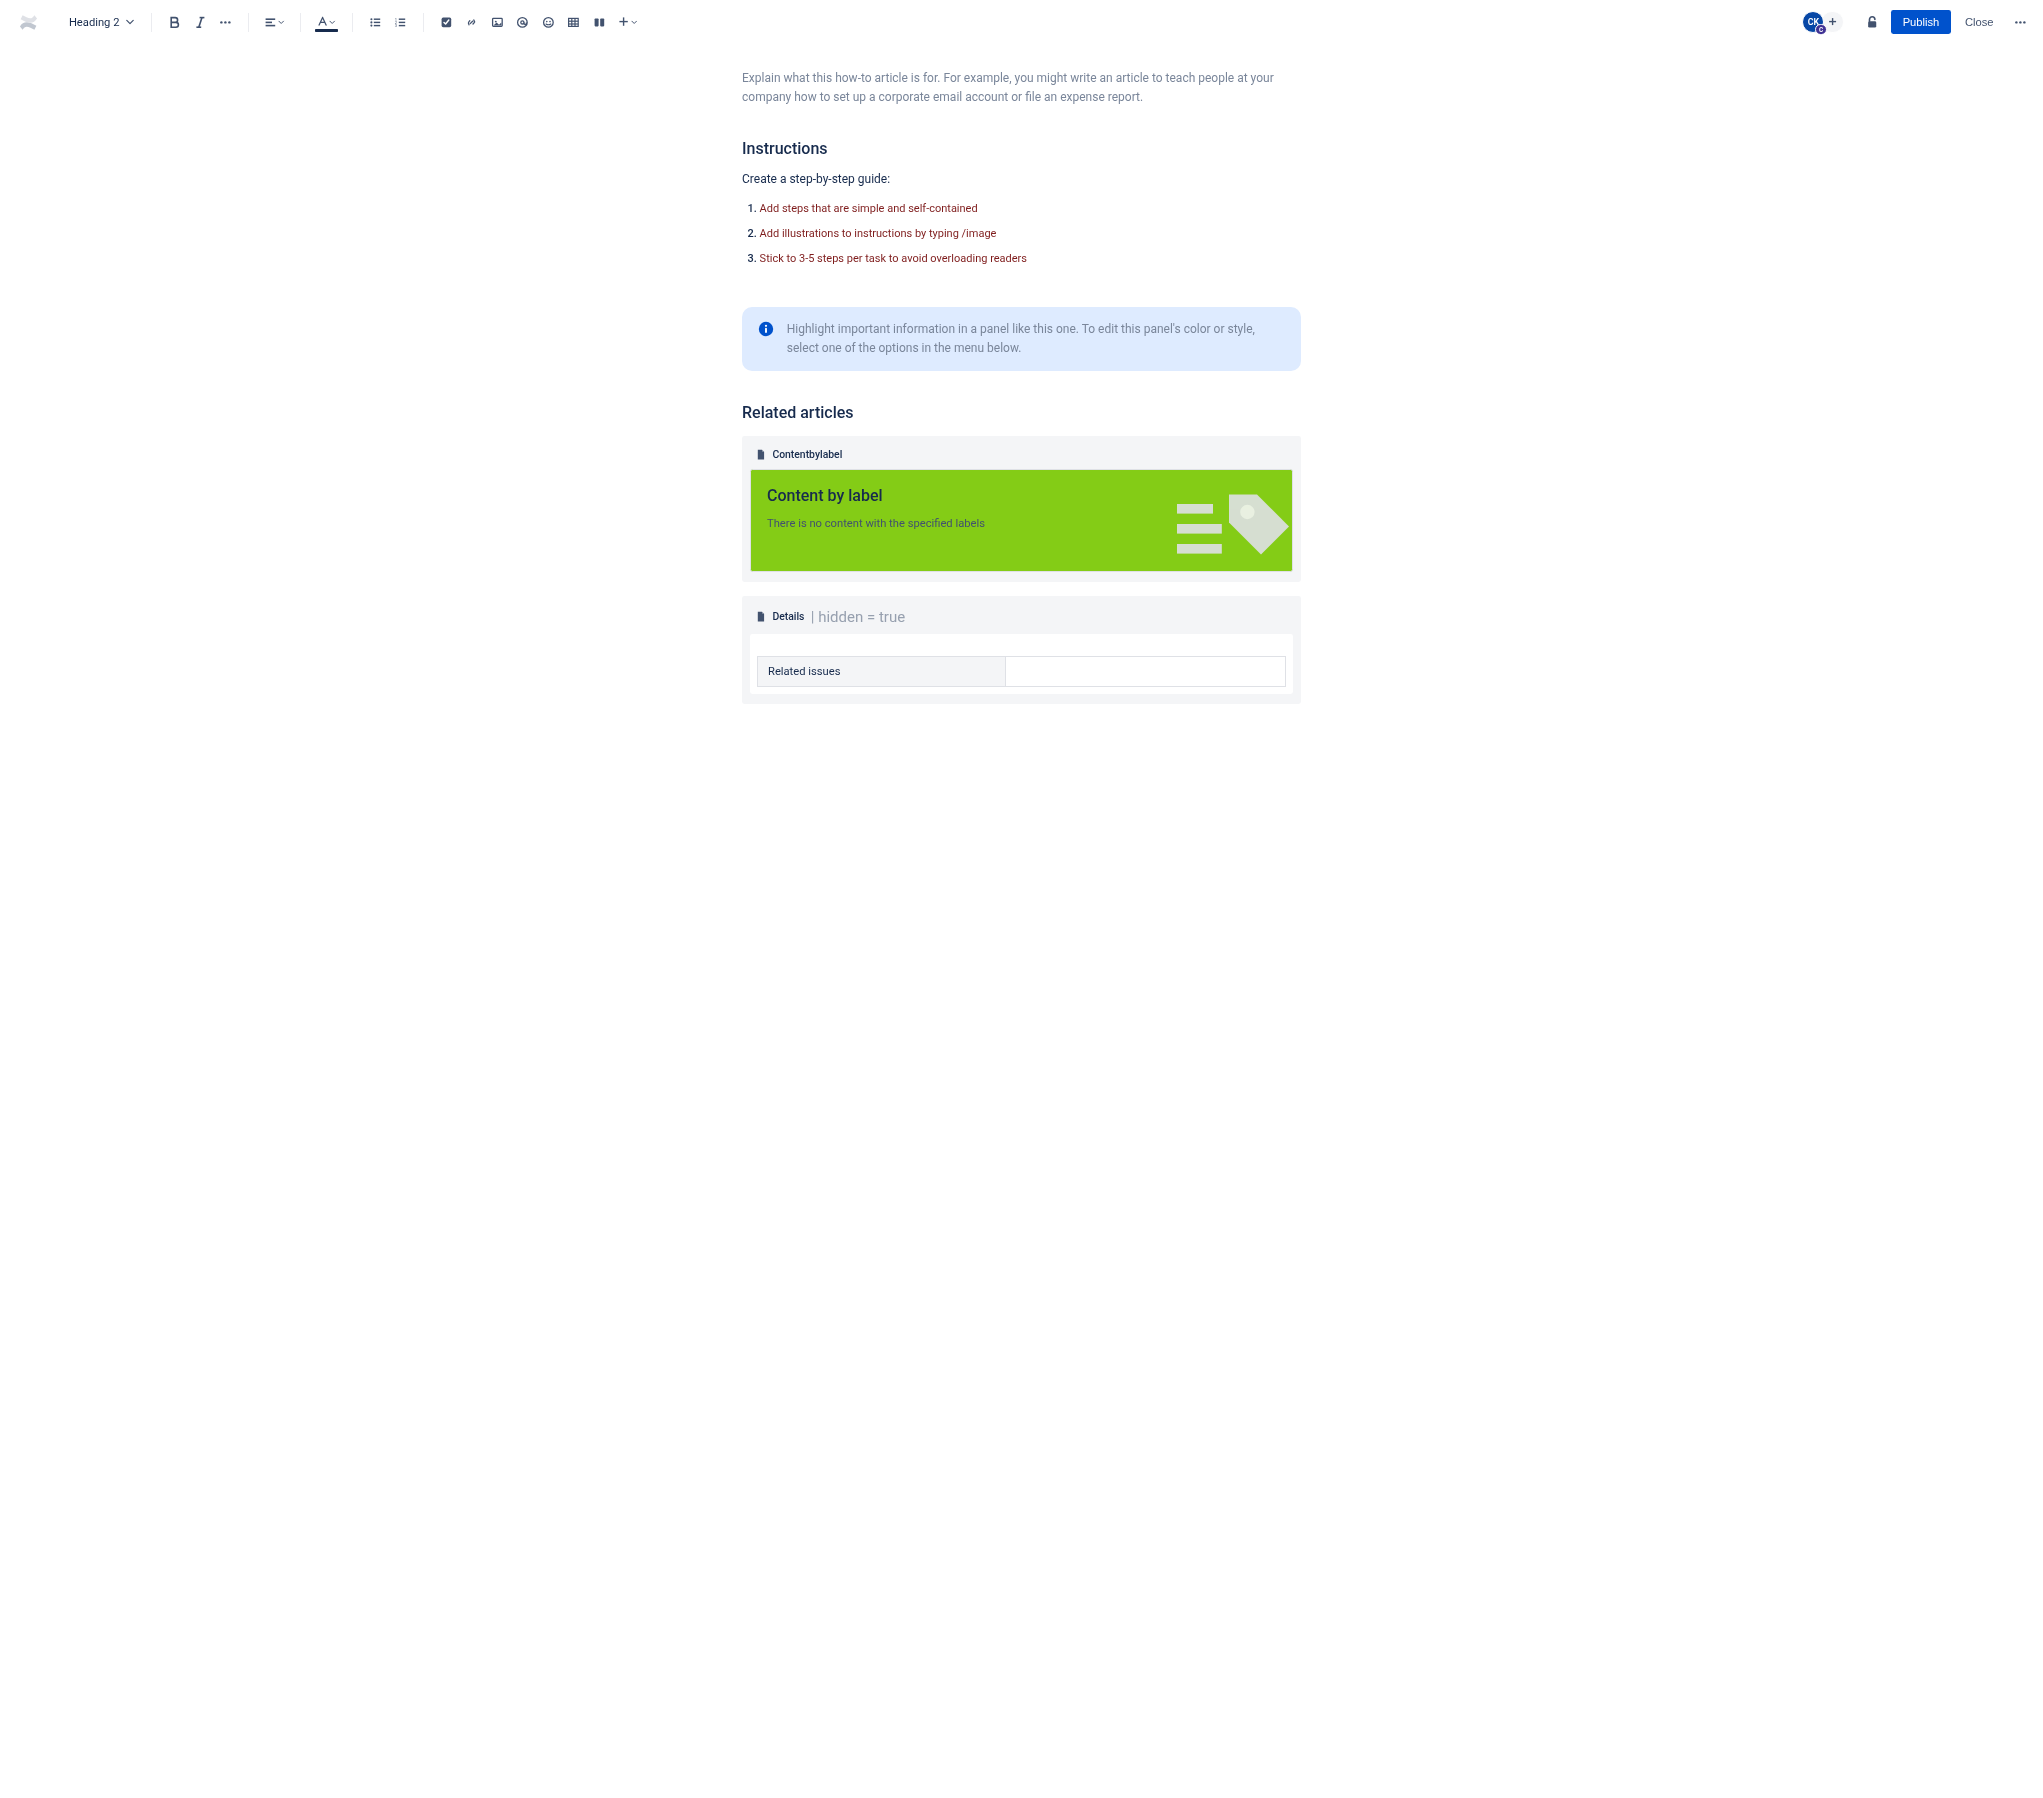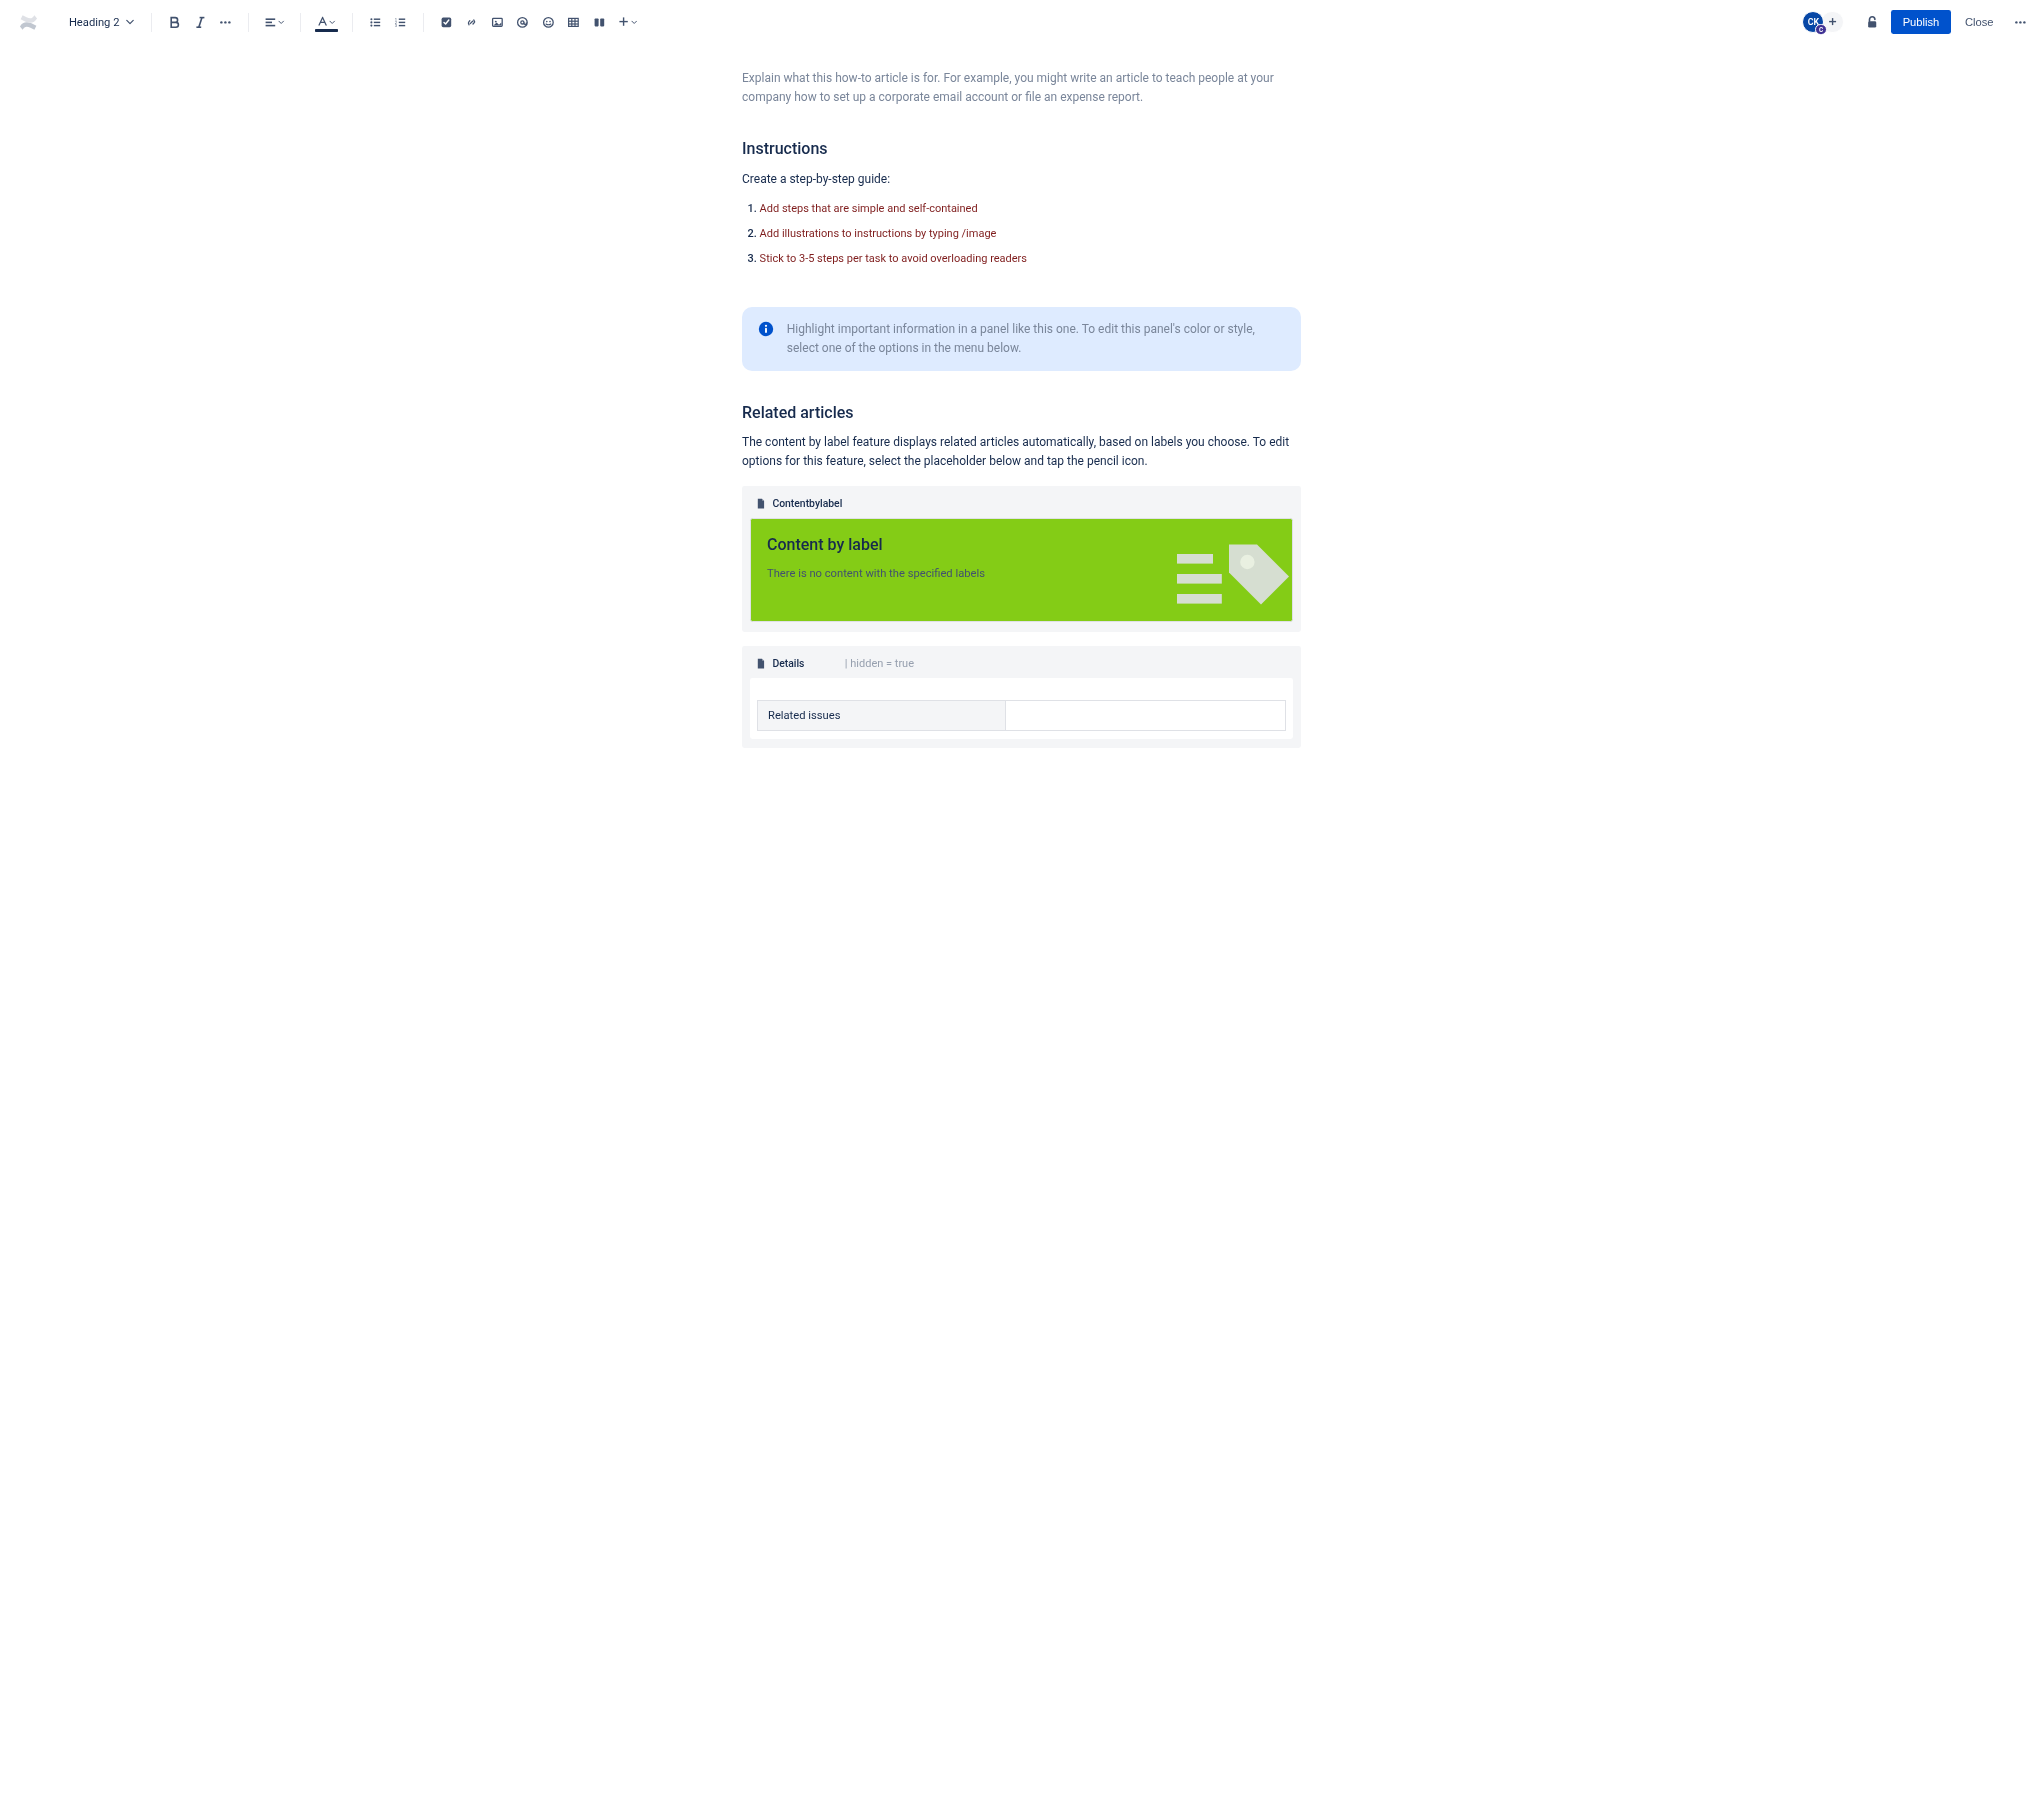--- a/index.html
+++ b/index.html
@@ -73,21 +73,21 @@
 }
 .info-panel .ico{ width:16px; height:16px; flex-shrink:0; margin-top:1.6px; }
 .info-panel p{ font-size:12px; color:#172B4D; line-height:1.6; }
 .info-panel .placeholder{ color:#7A869A; }
 .macro-box{
   background:#F4F5F7; border-radius:2.4px; padding:8px 8px 9.6px; margin-top:14.4px;
 }
 .macro-header{ display:flex; align-items:center; gap:6.4px; padding:3.2px 4.8px 8px; }
 .macro-header .mico{ width:11.2px; height:11.2px; }
 .macro-header .title{ font-size:10.4px; color:#172B4D; font-weight:500; }
-.macro-header .meta{ font-size:11px; color:#97A0AF;margin-left:34px; }
+.macro-header .meta{ font-size:15px; color:#97A0AF; }
 .macro-body{
   background:#fff; border:0.8px solid #DFE1E6; border-radius:2.4px;
   padding:16px 16px 41px; position:relative; overflow:hidden;
 }
 .macro-body.grey{ background:#84cc16; }
 .macro-body h3{ font-size:16px; font-weight:500; color:#172B4D; margin-bottom:12.8px; }
 .macro-body .empty{ font-size:11.2px; color:#42526E; }
 .macro-deco{ position:absolute; right:3.2px; bottom:3.2px; opacity:0.9; }
 .details-table{
   width:100%; border-collapse:collapse;
@@ -301,21 +301,20 @@
       <svg width="16" height="16" viewBox="0 0 20 20">
           <circle cx="10" cy="10" r="9" fill="#0052CC"></circle>
           <circle cx="10" cy="6" r="1.4" fill="#fff"></circle>
           <rect x="8.8" y="8.5" width="2.4" height="6.5" rx="1.2" fill="#fff"></rect>
         </svg>
     </span>
     <p class="placeholder">Highlight important information in a panel like this one. To edit this panel's color or style, select one of the options in the menu below.</p>
   </div>
 
   <h2 class="sect">Related articles</h2>
-  <p class="body">The content by label feature displays related articles automatically, based on labels you choose. To edit options for this feature, select the placeholder below and tap the pencil icon.</p>
 
   <div class="macro-box">
     <div class="macro-header">
       <span class="mico">
         <svg width="11.2" height="11.2" viewBox="0 0 16 16">
             <path d="M4 1 h6 l3 3 v11 H4 Z" fill="#42526E"></path>
             <path d="M10 1 v3 h3" fill="#fff" opacity="0.4"></path>
           </svg>
       </span>
       <span class="title">Contentbylabel</span>

